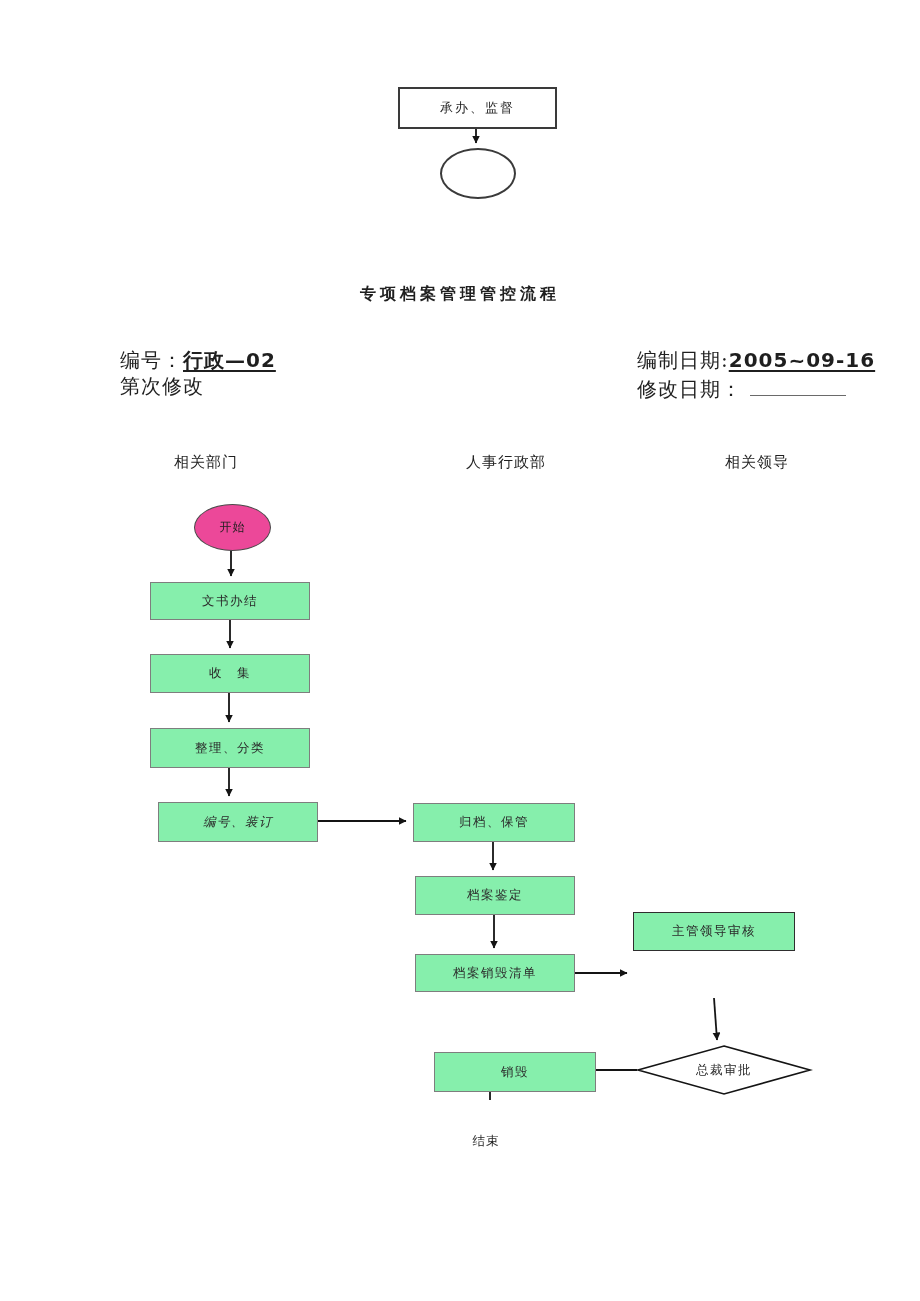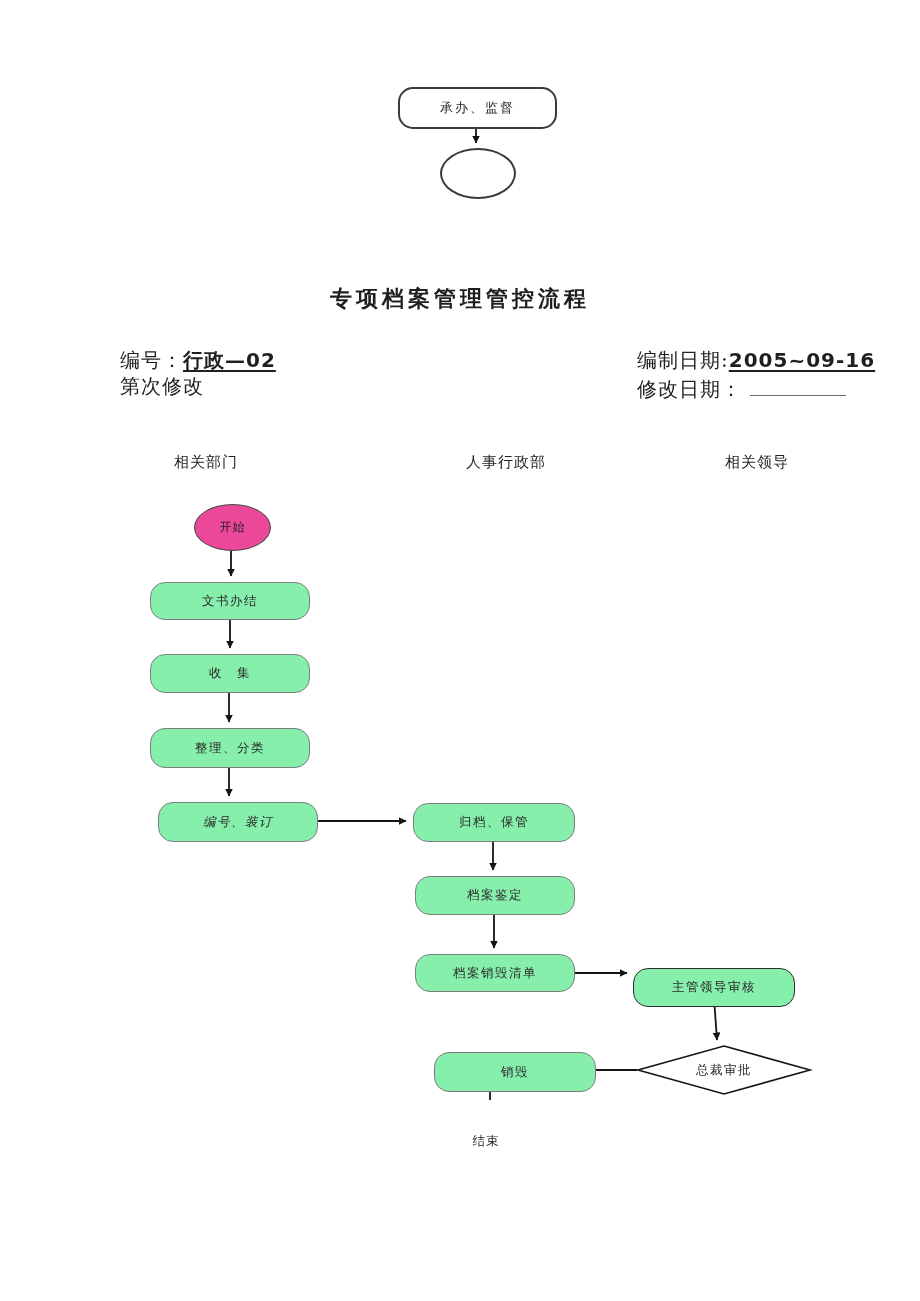--- a/index.html
+++ b/index.html
@@ -7,41 +7,41 @@
     position: relative;
     width: 920px;
     height: 1301px;
     background: #ffffff;
     font-family: "DejaVu Serif", serif;
     color: #1f1f1f;
     overflow: hidden;
     margin: 0 auto;
   }
   .abs { position: absolute; }
-  .center-text { display: flex; align-items: center; justify-content: center; text-align: center; border-radius: 15px; }
+  .center-text { display: flex; align-items: center; justify-content: center; text-align: center; }
 
   
   .topbox {
     left: 398px; top: 87px; width: 155px; height: 38px;
     border: 2px solid #3a3a3a; background: #fff;
     font-size: 13px; letter-spacing: 2px;
   }
   .topellipse {
     left: 440px; top: 148px; width: 72px; height: 47px;
     border: 2px solid #3a3a3a; border-radius: 50%; background: #fff;
   }
 
   
   .company-title {
     left: 0; top: 229px; width: 920px; text-align: center;
     font-size: 23px; font-weight: 600; letter-spacing: 5px;
   }
   .process-title {
     left: 0; top: 284px; width: 920px; text-align: center;
-    font-size: 22px; font-weight: 600; letter-spacing: 4px;
+    font-size: 16px; font-weight: 600; letter-spacing: 4px;
   }
 
   
   .meta { font-size: 20px; letter-spacing: 1px; }
   .meta-left-1  { left: 120px; top: 347px; }
   .meta-left-2  { left: 120px; top: 373px; }
   .meta-right-1 { left: 637px; top: 347px; }
   .meta-right-2 { left: 637px; top: 376px; }
   .u { text-decoration: underline; text-underline-offset: 3px; }
   .b { font-weight: bold; font-family: "DejaVu Sans", sans-serif; }
@@ -67,21 +67,21 @@
     border: 1.5px solid #4a4a4a; border-radius: 50%; background: #ec4899;
     font-size: 12px; letter-spacing: 1px;
   }
   .n-docdone  { left: 150px; top: 582px;  width: 158px; height: 36px; }
   .n-collect  { left: 150px; top: 654px;  width: 158px; height: 37px; }
   .n-sort     { left: 150px; top: 728px;  width: 158px; height: 38px; }
   .n-number   { left: 158px; top: 802px;  width: 158px; height: 38px; font-style: italic; }
   .n-filing   { left: 413px; top: 803px;  width: 160px; height: 37px; }
   .n-appraise { left: 415px; top: 876px;  width: 158px; height: 37px; }
   .n-list     { left: 415px; top: 954px;  width: 158px; height: 36px; }
-  .n-review   { left: 633px; top: 968px;  width: 160px; height: 37px; text-align: right; }
+  .n-review   { left: 633px; top: 912px;  width: 160px; height: 37px; text-align: right; }
   .n-destroy  { left: 434px; top: 1052px; width: 160px; height: 38px; }
 
   .diamond-label {
     left: 664px; top: 1058px; width: 120px; height: 24px;
     font-size: 12.5px; letter-spacing: 1.5px; color: #2a2a2a;
   }
   .end-label {
     left: 446px; top: 1133px; width: 80px; text-align: center;
     font-size: 12.5px; letter-spacing: 1px;
   }

